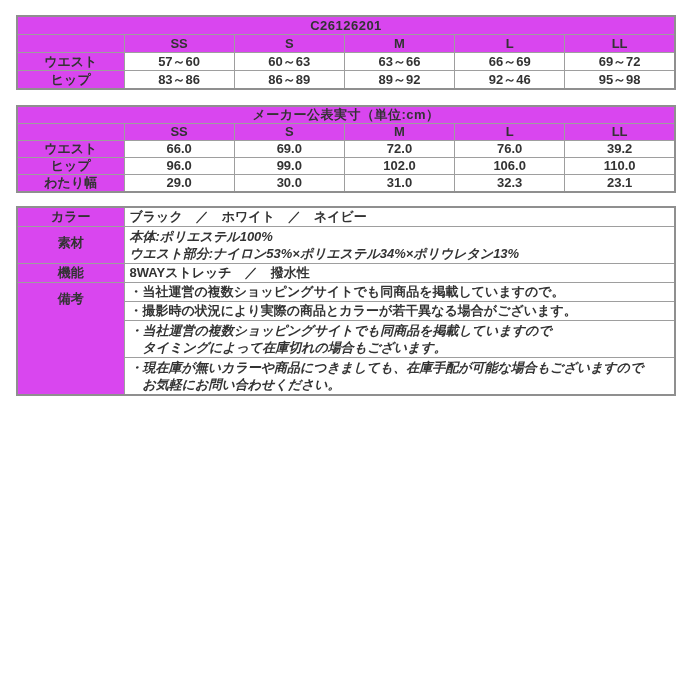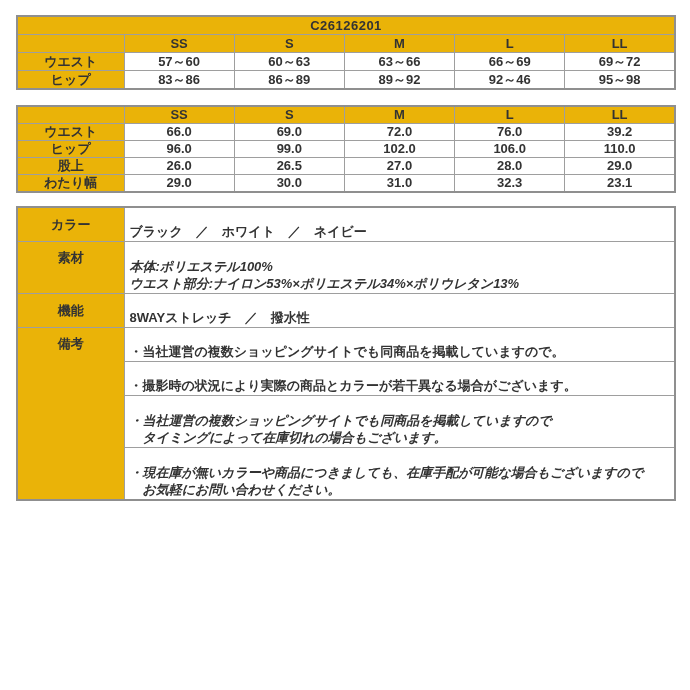--- a/index.html
+++ b/index.html
@@ -31,25 +31,25 @@
     border: 1px solid #9e9e9e;
     padding: 0;
     text-align: center;
     vertical-align: middle;
     line-height: 16px;
     overflow: hidden;
     white-space: nowrap;
   }
   table.t1 td { height: 17px; }
   table.t2 td { height: 16px; }
-  .hd { background: #eab308; }
+  .hd { background: #d946ef; }
   td.title-cell { letter-spacing: 0.5px; }
   table.t3 td.content {
     text-align: left;
-    padding: 15px 4px 1px 5px;
+    padding: 0 4px 1px 5px;
     white-space: normal;
   }
   table.t3 td { height: 17px; }
   table.t3 td.two-line { height: 35px; font-style: italic; }
   table.t3 td.v-top { vertical-align: top; padding-top: 8px; }
   table.t3 .line { line-height: 17px; }
   .gap1 { height: 15px; }
   .gap2 { height: 13px; }
 </style>
 </head>
@@ -102,20 +102,23 @@
   <table class="spec t2">
     <colgroup>
         <col style="width:107px">
         <col>
         <col>
         <col>
         <col>
         <col>
       </colgroup>
     <tbody>
+        <tr>
+      <td colspan="6" class="hd title-cell">メーカー公表実寸（単位:cm）</td>
+    </tr>
     <tr>
       <td class="hd"></td>
       <td class="hd">SS</td>
       <td class="hd">S</td>
       <td class="hd">M</td>
       <td class="hd">L</td>
       <td class="hd">LL</td>
     </tr>
     <tr>
       <td class="hd">ウエスト</td>
@@ -125,28 +128,20 @@
       <td>76.0</td>
       <td>39.2</td>
     </tr>
     <tr>
       <td class="hd">ヒップ</td>
       <td>96.0</td>
       <td>99.0</td>
       <td>102.0</td>
       <td>106.0</td>
       <td>110.0</td>
-    </tr>
-    <tr>
-      <td class="hd">股上</td>
-      <td>26.0</td>
-      <td>26.5</td>
-      <td>27.0</td>
-      <td>28.0</td>
-      <td>29.0</td>
     </tr>
     <tr>
       <td class="hd">わたり幅</td>
       <td>29.0</td>
       <td>30.0</td>
       <td>31.0</td>
       <td>32.3</td>
       <td>23.1</td>
     </tr>
   </tbody>

